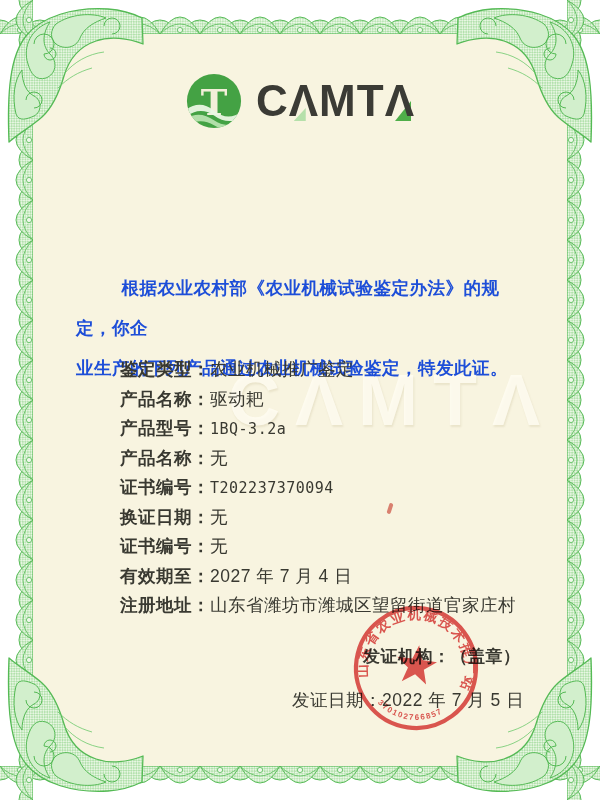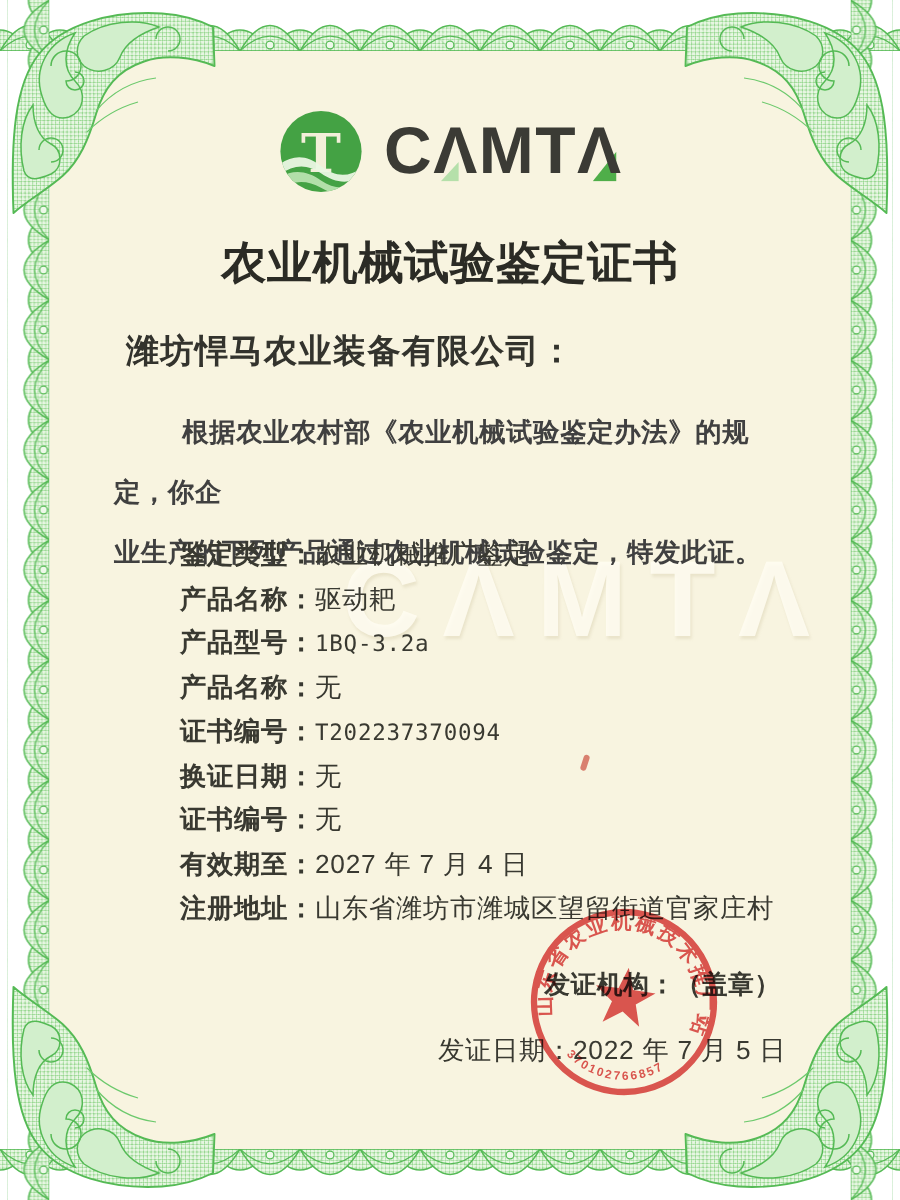--- a/index.html
+++ b/index.html
@@ -42,21 +42,21 @@
     font-size:30px;font-weight:700;color:#2b2b25;letter-spacing:0.5px;
     z-index:3;
   }
   .addressee{
     position:absolute;top:219px;left:84px;
     font-size:22px;font-weight:800;color:#33332d;letter-spacing:1px;
     z-index:3;
   }
   .body-par{
     position:absolute;top:268px;left:76px;width:446px;
-    font-size:17.5px;line-height:40px;font-weight:600;color:#404040;
+    font-size:17.5px;line-height:40px;font-weight:600;color:#1d4ed8;
     letter-spacing:0.5px;z-index:3;
   }
   .body-par .l1{text-indent:2.6em;}
 
   
   .fields{
     position:absolute;top:357px;left:120px;margin:0;padding:0;list-style:none;
     z-index:3;
   }
   .fields li{
@@ -173,23 +173,21 @@
     </svg>
     <div class="wordmark">
       <span class="lt">C</span>
       <span class="lt"><i class="acc acc-light"></i><b style="font-weight:inherit">Λ</b></span>
       <span class="lt">M</span>
       <span class="lt">T</span>
       <span class="lt"><i class="acc acc-green"></i><b style="font-weight:inherit">Λ</b></span>
     </div>
   </div>
 
-  <div class="cert-title">农业机械试验鉴定证书</div>
-
-  <div class="addressee">潍坊悍马农业装备有限公司：</div>
+
 
   <div class="body-par">
     <div class="l1">根据农业农村部《农业机械试验鉴定办法》的规定，你企</div>
     <div class="l2">业生产的下列产品通过农业机械试验鉴定，特发此证。</div>
   </div>
 
   <ul class="fields">
     <li><span class="lbl">鉴定类型：</span><span class="val">农业机械推广鉴定</span></li>
     <li><span class="lbl">产品名称：</span><span class="val">驱动耙</span></li>
     <li><span class="lbl">产品型号：</span><span class="val mono">1BQ-3.2a</span></li>

